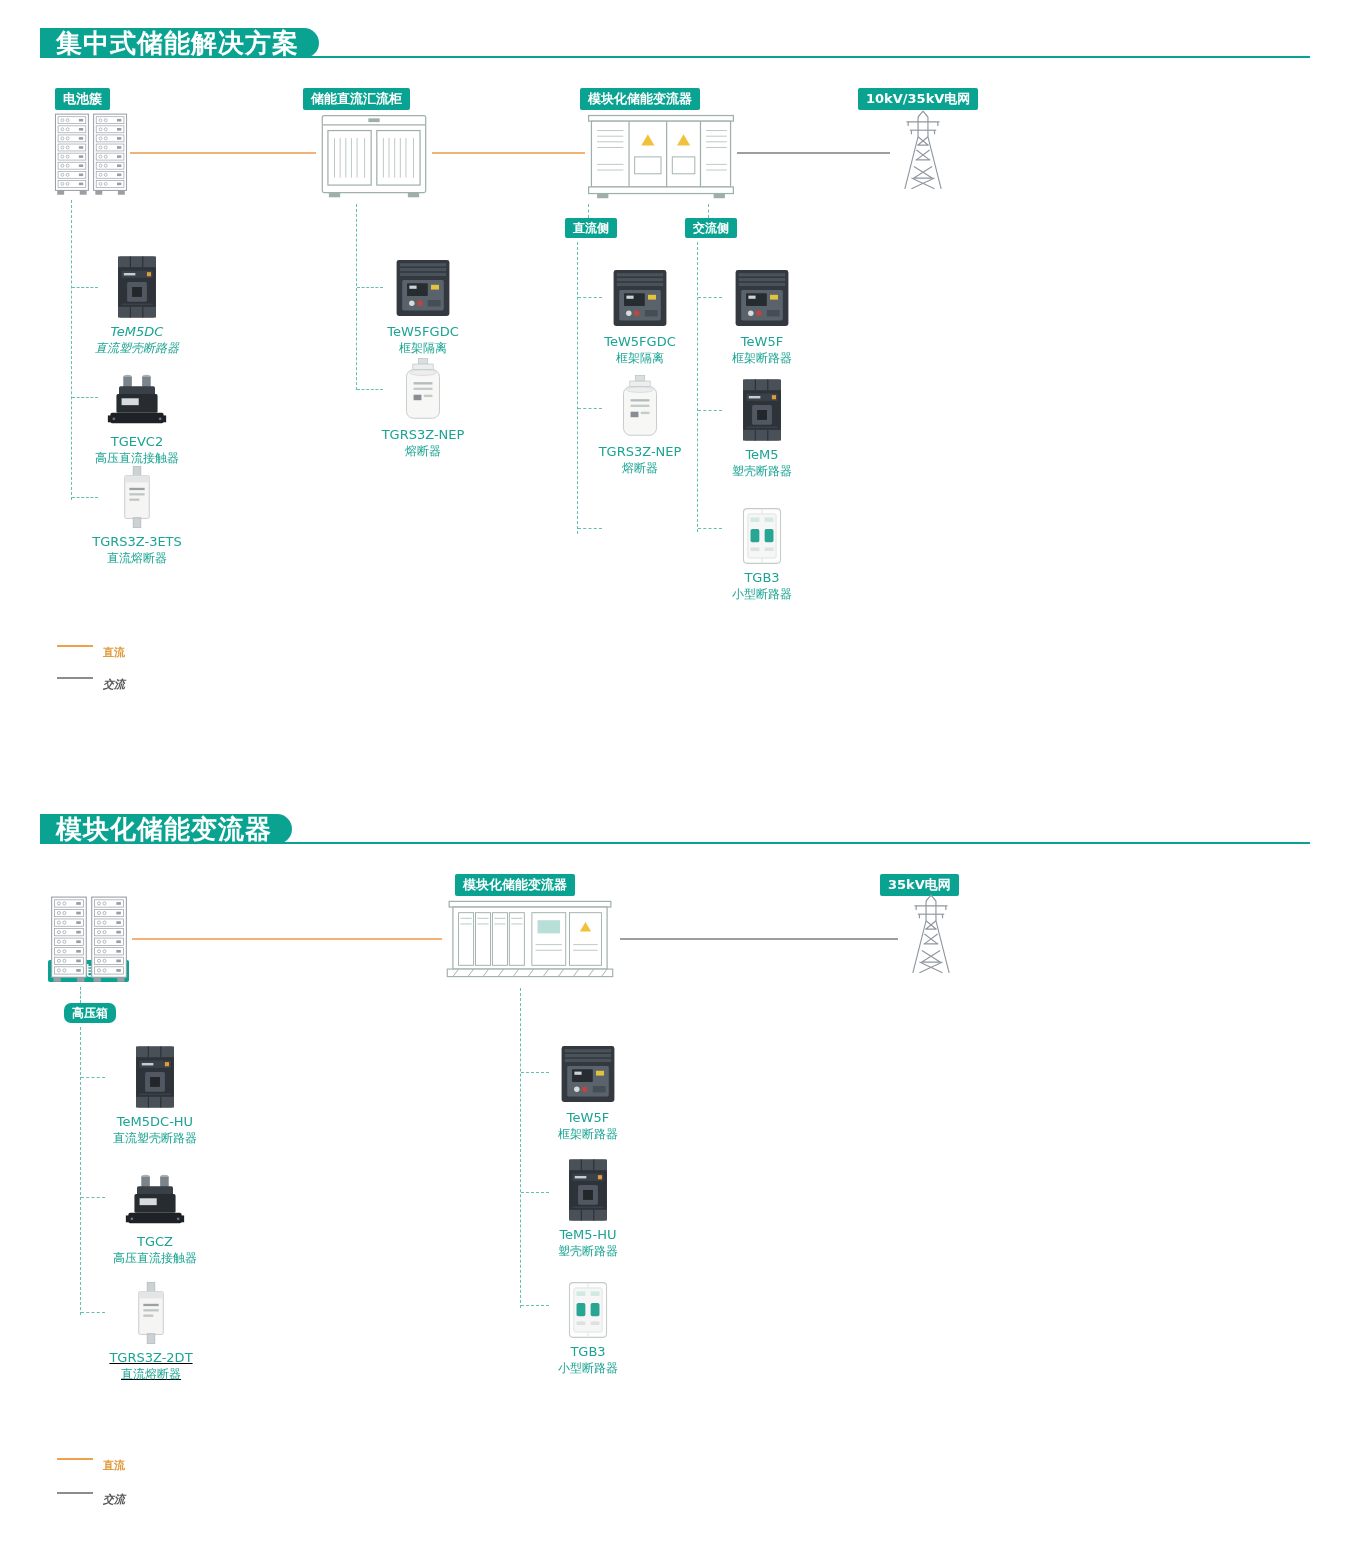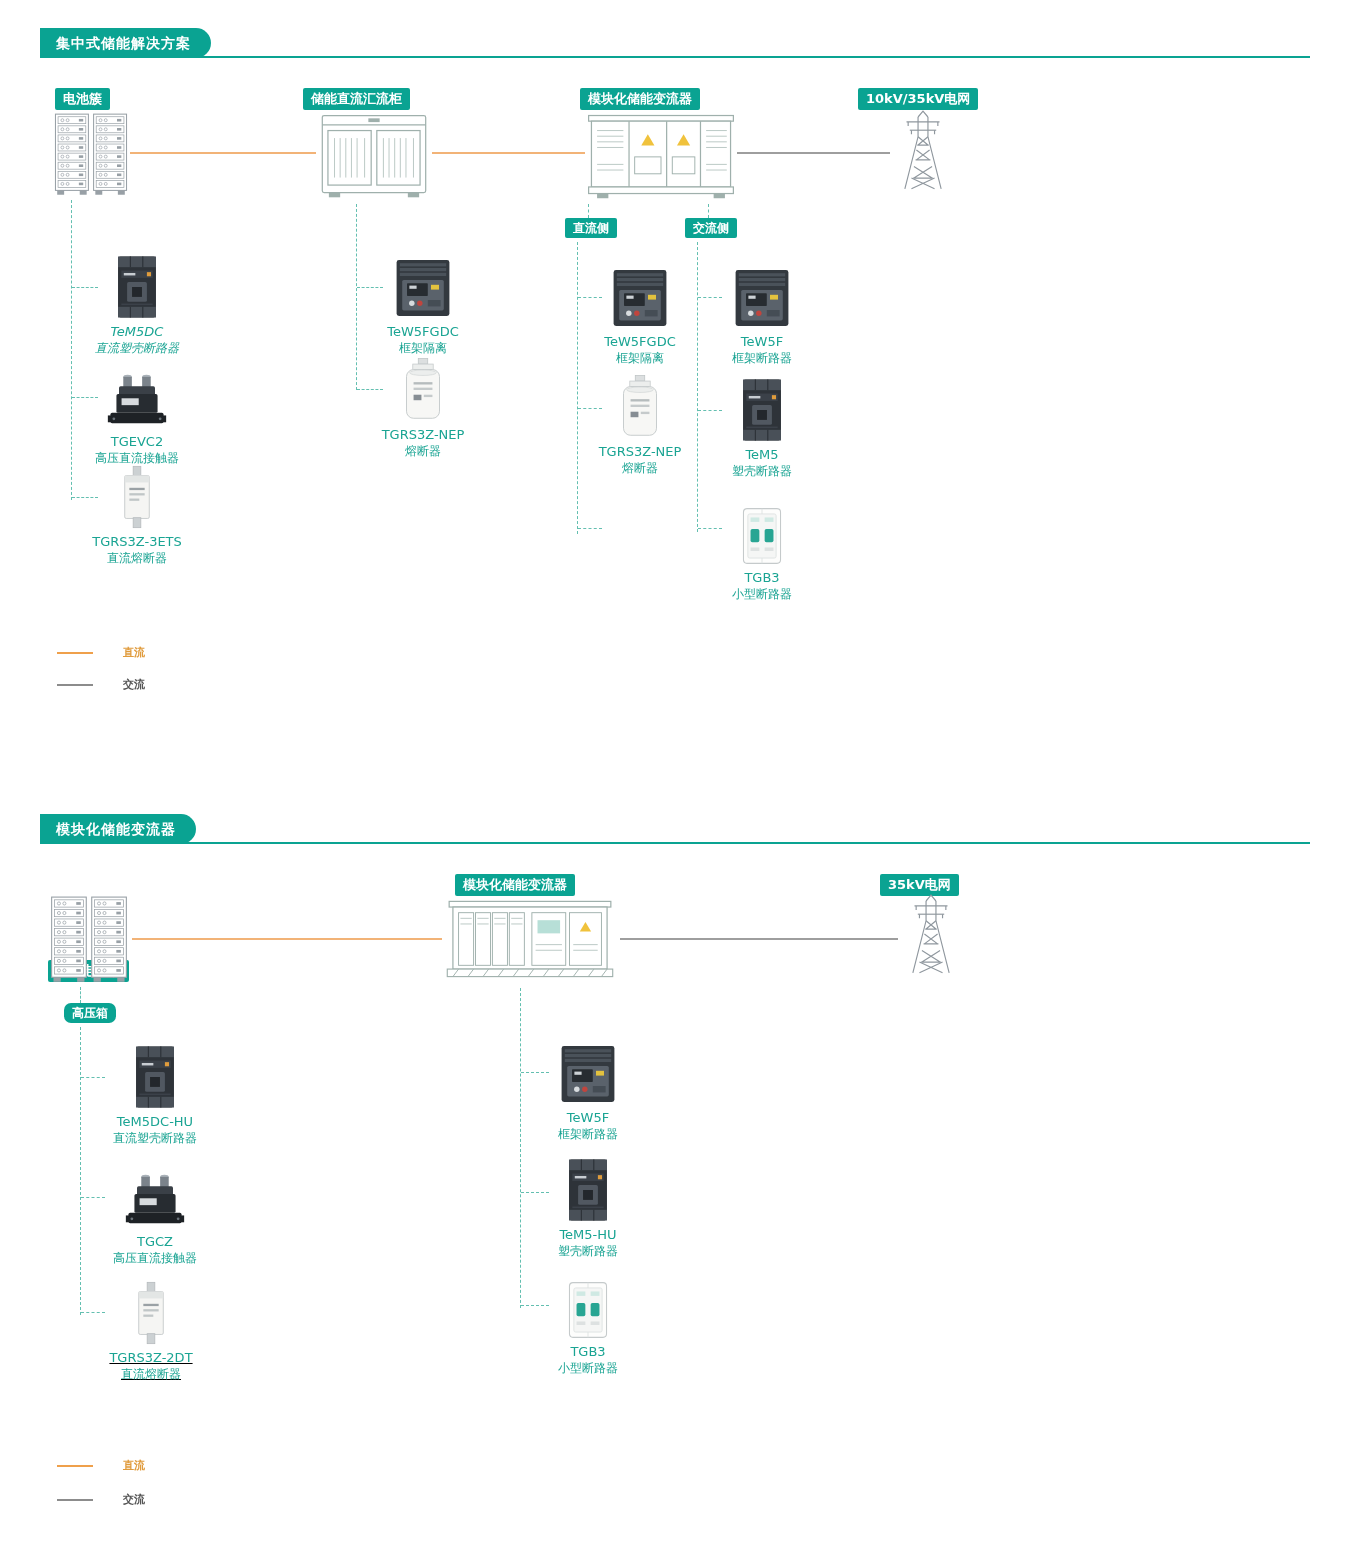--- a/index.html
+++ b/index.html
@@ -1,20 +1,20 @@
 <!DOCTYPE html>
 <html><head>
 <meta charset="utf-8">
 <style>
   html,body{margin:0;padding:0;background:#ffffff;}
   body{font-family:"DejaVu Sans","Liberation Sans",sans-serif;}
   .canvas{position:relative;width:1350px;height:1555px;background:#fff;overflow:hidden;}
 
   .banner{position:absolute;height:30px;line-height:30px;padding:0 20px 0 16px;
-    background:#0aa392;color:#fff;font-size:14px;font-weight:bold;
+    background:#0aa392;color:#fff;font-size:26px;font-weight:bold;
     border-radius:0 15px 15px 0;letter-spacing:1px;z-index:3;}
   .rule{position:absolute;height:2px;background:#0aa392;z-index:1;}
 
   .badge{position:absolute;height:22px;line-height:22px;padding:0 8px;background:#0aa392;
     color:#fff;font-size:13px;font-weight:bold;border-radius:2px;z-index:2;white-space:nowrap;}
   .badge.small{height:20px;line-height:20px;font-size:12px;}
 
   .node{position:absolute;z-index:2;}
   .node svg{display:block;}
 
@@ -23,27 +23,27 @@
   .link.ac{background:#9e9e9e;}
 
   .dash-v{position:absolute;width:0;border-left:1px dashed #63bfb0;z-index:1;}
   .dash-h{position:absolute;height:0;border-top:1px dashed #63bfb0;z-index:1;}
 
   .component{position:absolute;width:130px;text-align:center;z-index:2;}
   .comp-icon{height:68px;display:flex;align-items:flex-end;justify-content:center;margin-bottom:4px;}
   .comp-name{color:#1aa493;font-size:13px;line-height:16px;}
   .comp-desc{color:#1aa493;font-size:12px;line-height:16px;}
 
-  .legend-item{position:absolute;display:flex;align-items:center;z-index:2;gap:20px;}
+  .legend-item{position:absolute;display:flex;z-index:2;}
   .legend-line{width:36px;height:2px;margin-right:10px;}
   .legend-line.dc{background:#efa04b;}
   .legend-line.ac{background:#8c8c8c;}
   .legend-text{font-size:11px;font-weight:bold;}
   .legend-text.dc{color:#e09b3c;}
-  .legend-text.ac{color:#555;}
+  .legend-text.ac{color:#555;font-style:italic;}
 </style>
 </head>
 <body>
 
 <svg width="0" height="0" style="position:absolute" aria-hidden="true">
 <defs>
   <g id="rk-mod">
     <rect width="32" height="8" fill="#fff" stroke="#98a0a6" stroke-width="0.8"></rect>
     <circle cx="5" cy="4" r="1.7" fill="none" stroke="#98a0a6" stroke-width="0.8"></circle>
     <circle cx="11" cy="4" r="1.7" fill="none" stroke="#98a0a6" stroke-width="0.8"></circle>

